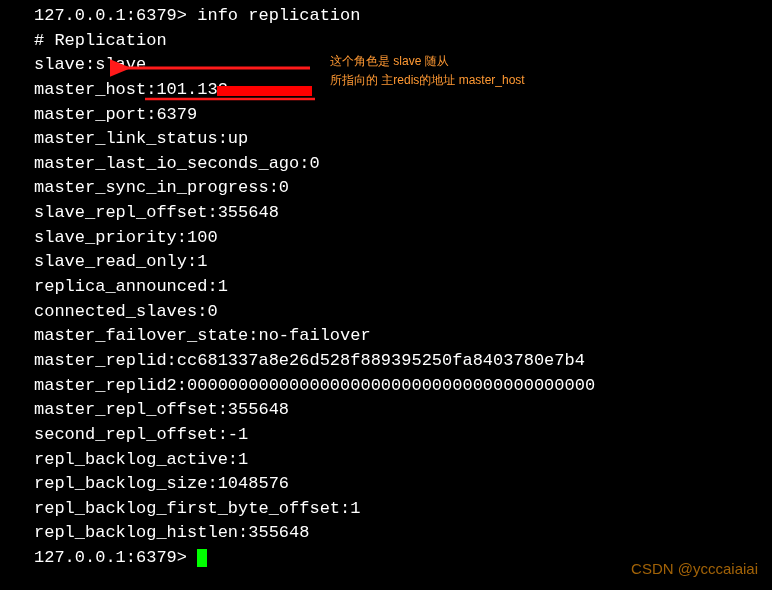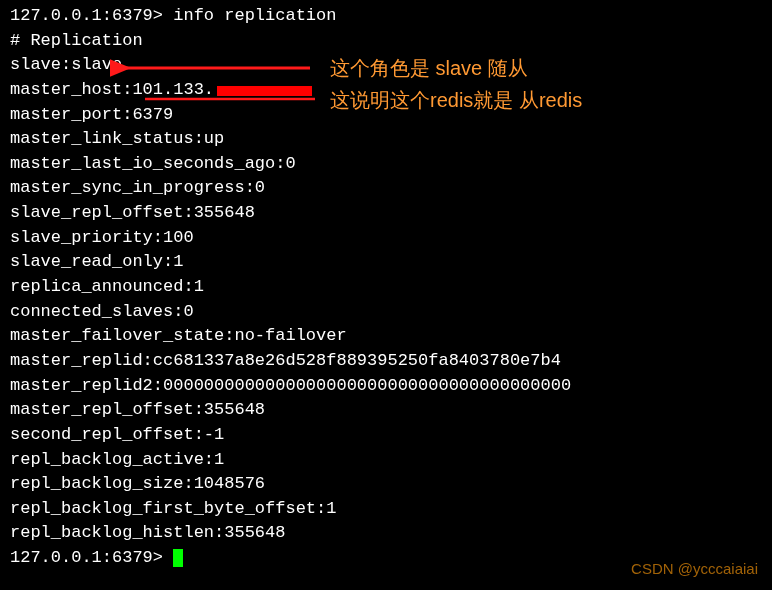--- a/index.html
+++ b/index.html
@@ -14,33 +14,34 @@
       color: #fff;
       width: 772px;
       height: 590px;
       overflow: hidden;
       position: relative;
       padding: 4px 10px;
       line-height: 1.45;
     }
     .line {
       white-space: pre;
+      margin-left: 24px;
     }
     .cursor {
       display: inline-block;
       width: 10px;
       height: 18px;
       background: #00ff00;
       vertical-align: text-bottom;
     }
     .annotation {
       position: absolute;
       color: #ff9933;
       font-family: "Microsoft YaHei", sans-serif;
-      font-size: 20px;
+      font-size: 12px;
       line-height: 1.6;
     }
     .watermark {
       position: absolute;
       bottom: 10px;
       right: 14px;
       color: #a16207;
       font-family: "Microsoft YaHei", sans-serif;
       font-size: 15px;
     }
@@ -89,16 +90,16 @@
   <line x1="200" y1="14" x2="15" y2="14" stroke="#ff1a1a" stroke-width="3" marker-end="url(#arrowhead1)"></line>
 </svg>
 
 <svg class="underline-svg" style="left:145px; top:86px;" width="175" height="18">
   <rect x="72" y="0" width="95" height="10" fill="#ff0000"></rect>
   <line x1="0" y1="13" x2="170" y2="13" stroke="#ff1a1a" stroke-width="2.5"></line>
 </svg>
 
 <div class="annotation" style="left:330px; top:52px;">
   <div>这个角色是 slave 随从</div>
-  <div>这说明这个redis就是 从redis</div>
+  <div>所指向的 主redis的地址 master_host</div>
 </div>
 
 <div class="watermark">CSDN @ycccaiaiai</div>
 
 </body></html>

